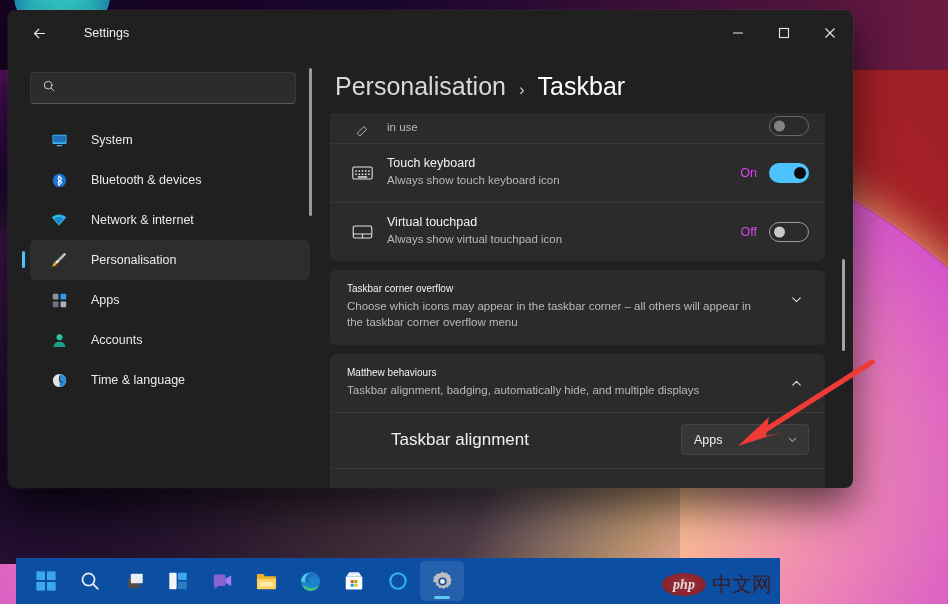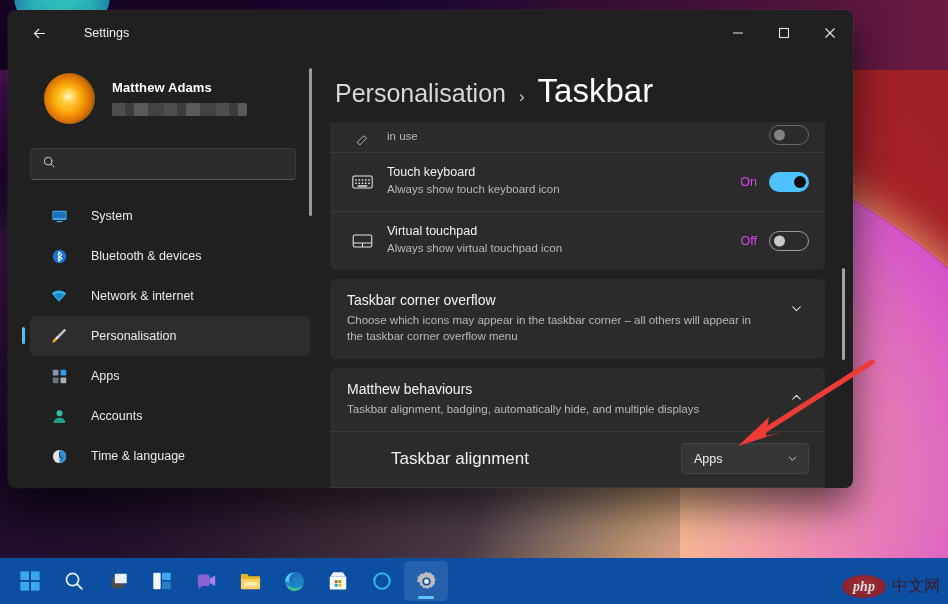--- a/index.html
+++ b/index.html
@@ -112,21 +112,21 @@
   .nav-label { margin-left: 21px; font-size: 12.5px; color: #eaeaea; }
 
   .sb-track { position: absolute; right: 18px; top: 12px; width: 3px; height: 268px; }
   .sb-thumb { position: absolute; right: 0; top: 0; width: 3px; height: 148px; border-radius: 2px; background: #9a9a9a; }
 
   
   .main { flex: 1; min-width: 0; position: relative; display: flex; flex-direction: column; }
   .breadcrumb { padding: 16px 0 12px 5px; display: flex; align-items: baseline; gap: 13px; }
   .crumb-1 { font-size: 25px; color: #d8d8d8; }
   .crumb-sep { font-size: 17px; color: #c8c8c8; }
-  .crumb-2 { font-size: 33px; color: #ffffff; }
+  .crumb-2 { font-size: 25px; color: #ffffff; }
 
   .scrollarea { flex: 1; position: relative; overflow: hidden; padding-right: 28px; }
 
   .card { background: #2b2b2b; border-radius: 6px; margin-bottom: 9px; overflow: hidden; }
   .card.top-clipped { border-radius: 0 0 6px 6px; }
 
   .row { display: flex; align-items: center; min-height: 59px; padding: 0 16px 0 17px; position: relative; }
   .row + .row::before {
     content: ""; position: absolute; left: 0; right: -16px; top: 0; height: 1px; background: #393939;
   }
@@ -139,21 +139,21 @@
 
   .toggle { width: 40px; height: 20px; border-radius: 11px; position: relative; flex: 0 0 40px; }
   .toggle.on { background: #4cc2ff; }
   .toggle.on .knob { right: 3px; background: #0c0c0c; width: 12px; height: 12px; }
   .toggle.off { background: transparent; border: 1px solid #9b9b9b; }
   .toggle.off .knob { left: 4px; background: #c9c9c9; width: 11px; height: 11px; }
   .knob { position: absolute; top: 50%; transform: translateY(-50%); border-radius: 50%; }
 
   .exp-row { display: flex; align-items: flex-start; padding: 13px 16px 14px 17px; }
   .exp-text { flex: 1; min-width: 0; padding-right: 14px; }
-  .exp-title { font-size: 14px; color: #f2f2f2; }
+  .exp-title { font-size: 10px; color: #f2f2f2; }
   .exp-sub { font-size: 11.5px; color: #b9b9b9; margin-top: 4px; line-height: 1.42; }
   .chev { width: 26px; flex: 0 0 26px; display: flex; align-items: center; justify-content: center; padding-top: 10px; color: #e0e0e0; }
 
   .sub-row { display: flex; align-items: center; min-height: 56px; padding: 0 16px 0 61px; position: relative; }
   .sub-row::before { content: ""; position: absolute; left: 0; right: -16px; top: 0; height: 1px; background: #393939; }
   .sub-label { flex: 1; font-size: 17px; color: #f0f0f0; }
   .dropdown {
     width: 128px; height: 31px; background: #363636; border: 1px solid #444; border-radius: 4px;
     display: flex; align-items: center; justify-content: space-between; padding: 0 10px 0 12px;
   }
@@ -161,40 +161,40 @@
   .stub-row { height: 22px; }
 
   .main-sb-track { position: absolute; right: 8px; top: 6px; bottom: 6px; width: 3px; }
   .main-sb-thumb { position: absolute; right: 0; top: 140px; width: 3px; height: 92px; border-radius: 2px; background: #a3a3a3; }
 
   
   .arrow { position: absolute; left: 720px; top: 348px; width: 170px; height: 110px; pointer-events: none; }
 
   
   .taskbar {
-    position: absolute; left: 0; bottom: 0; width: 948px; height: 46px;
+    position: absolute; left: 16px; bottom: 0; width: 764px; height: 46px;
     background: #0c4ea2; display: flex; align-items: center; justify-content: flex-start;
     padding-left: 8px; gap: 0;
   }
   .tb-item { width: 44px; height: 40px; display: flex; align-items: center; justify-content: center; position: relative; border-radius: 5px; }
   .tb-item.active { background: rgba(255,255,255,.10); }
   .tb-item.active::after {
     content: ""; position: absolute; bottom: 2px; left: 50%; transform: translateX(-50%);
     width: 16px; height: 3px; border-radius: 2px; background: #5fc7f5;
   }
   .watermark {
     position: absolute; right: 8px; bottom: 6px; display: flex; align-items: center; gap: 6px;
   }
   .wm-oval {
     width: 44px; height: 23px; border-radius: 50%;
     background: radial-gradient(ellipse at 50% 45%, #a0303c 0%, #8b2430 60%, #6f1b26 100%);
     display: flex; align-items: center; justify-content: center;
   }
   .wm-php { font-family: "Liberation Serif", serif; font-style: italic; font-weight: bold; font-size: 14px; color: #dcdcdc; }
-  .wm-cn { font-size: 16px; color: #3b1a24; font-family: "DejaVu Sans", sans-serif; }
+  .wm-cn { font-size: 20px; color: #3b1a24; font-family: "DejaVu Sans", sans-serif; }
 </style>
 </head>
 <body>
 
 <div id="root">
 
   <div class="wallpaper">
     <div class="wp-base"></div>
     <div class="wp-darkred"></div>
     <div class="wp-swoosh"></div>
@@ -231,27 +231,20 @@
               <line x1="10.5" y1="1.5" x2="1.5" y2="10.5" stroke="currentColor" stroke-width="1.1"></line>
             </svg>
         </div>
       </div>
     </div>
 
     <div class="body">
 
       <div class="sidebar">
 
-        <div class="profile">
-          <div class="avatar"></div>
-          <div class="profile-meta">
-            <div class="profile-name">Matthew Adams</div>
-            <div class="profile-mail"></div>
-          </div>
-        </div>
 
         <div class="searchbox">
           <span>
             <svg width="14" height="14" viewBox="0 0 24 24" fill="none" stroke="#cfcfcf" stroke-width="1.7" stroke-linecap="round">
               <circle cx="10.5" cy="10.5" r="6.5"></circle>
                 <line x1="15.5" y1="15.5" x2="20.5" y2="20.5"></line>
             </svg>
           </span>
         </div>
 

